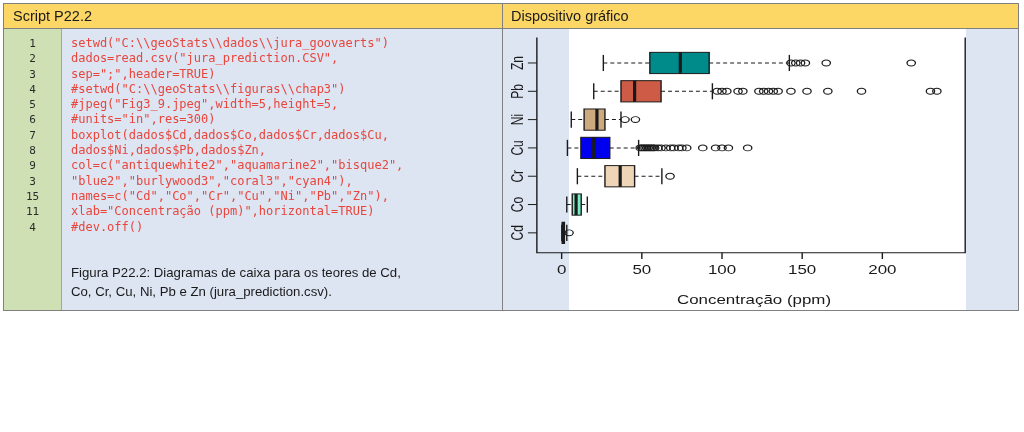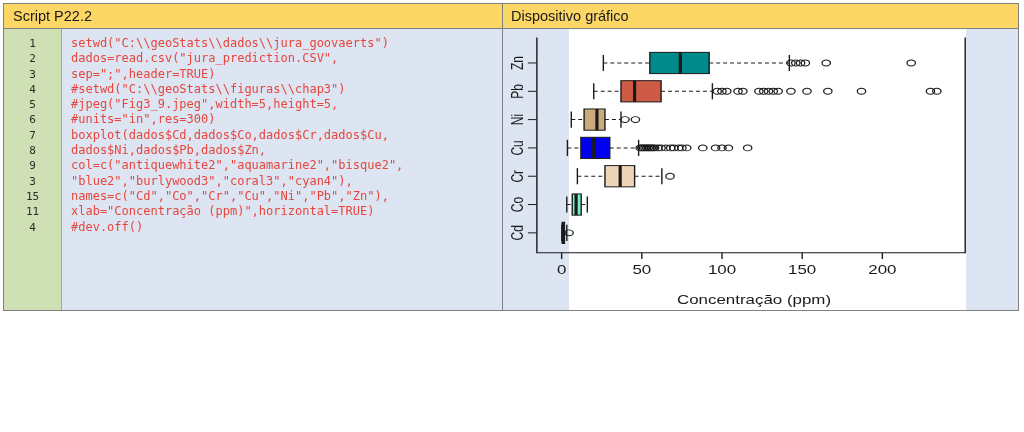--- a/index.html
+++ b/index.html
@@ -66,20 +66,24 @@
             <div>7</div>
             <div>8</div>
             <div>9</div>
             <div>3</div>
             <div>15</div>
             <div>11</div>
             <div>4</div>
           </div>
       <div class="codewrap">
         <div class="code"><div>setwd("C:\\geoStats\\dados\\jura_goovaerts")</div><div>dados=read.csv("jura_prediction.CSV",</div><div>sep=";",header=TRUE)</div><div>#setwd("C:\\geoStats\\figuras\\chap3")</div><div>#jpeg("Fig3_9.jpeg",width=5,height=5,</div><div>#units="in",res=300)</div><div>boxplot(dados$Cd,dados$Co,dados$Cr,dados$Cu,</div><div>dados$Ni,dados$Pb,dados$Zn,</div><div>col=c("antiquewhite2","aquamarine2","bisque2",</div><div>"blue2","burlywood3","coral3","cyan4"),</div><div>names=c("Cd","Co","Cr","Cu","Ni","Pb","Zn"),</div><div>xlab="Concentração (ppm)",horizontal=TRUE)</div><div>#dev.off()</div></div>
+        <div class="caption">
+          <div>Figura P22.2: Diagramas de caixa para os teores de Cd,</div>
+          <div>Co, Cr, Cu, Ni, Pb e Zn (jura_prediction.csv).</div>
+        </div>
       </div>
     </div>
   </div>
 
   <div class="col-right">
     <div class="hdr hdr-right">Dispositivo gráfico</div>
 
     <div class="rbody">
       <div class="whitefill"></div>
       <svg class="plot" id="plot-svg" viewBox="0 0 517 397" preserveAspectRatio="none">

